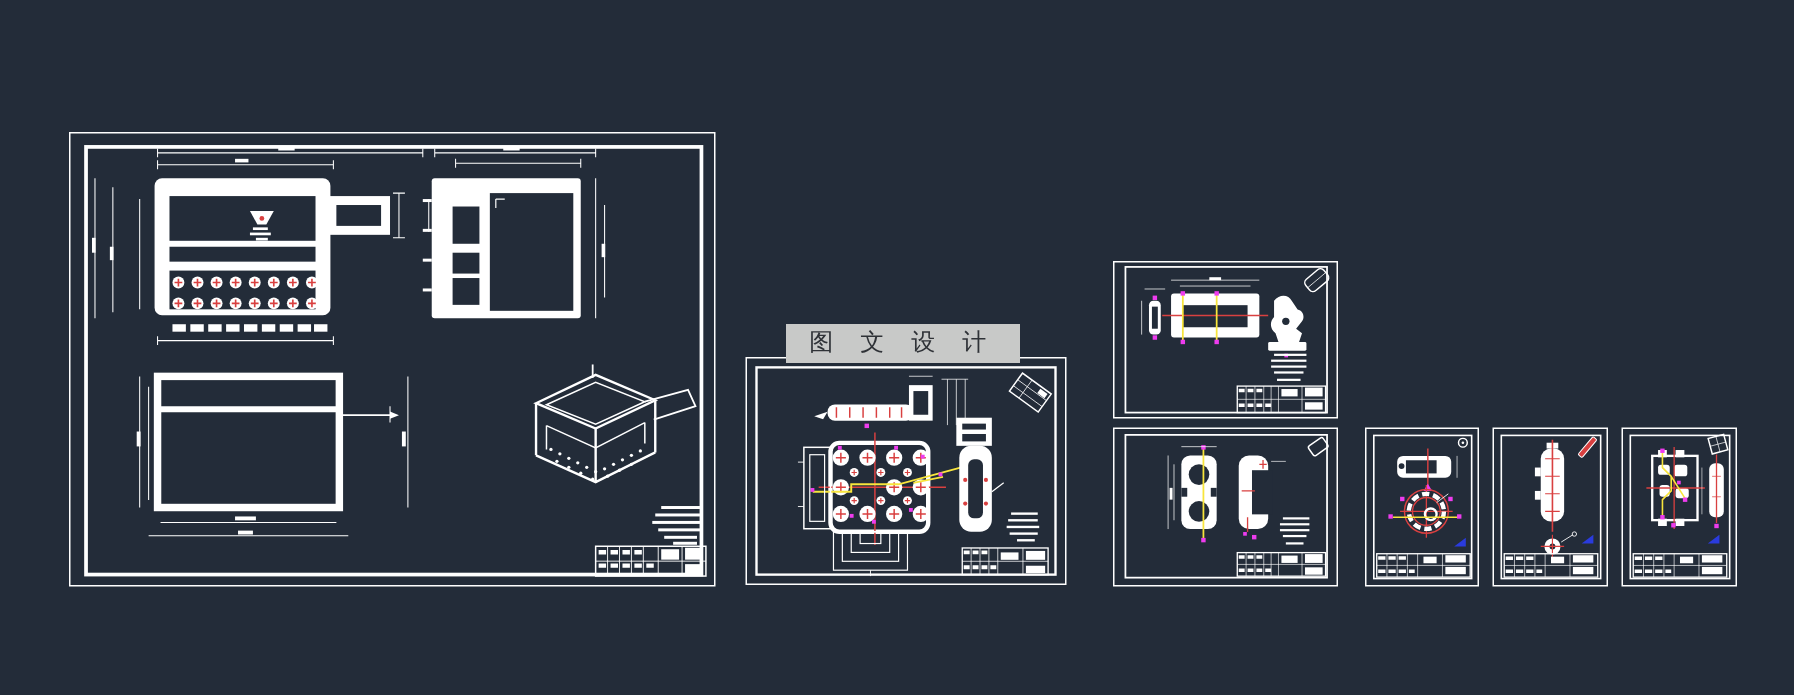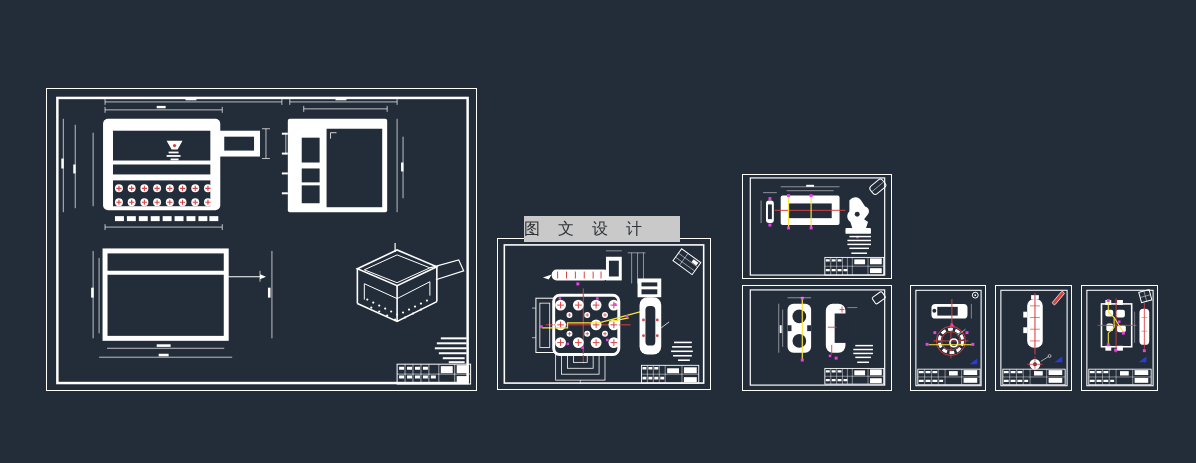--- a/index.html
+++ b/index.html
@@ -16,21 +16,21 @@
   .w{stroke:var(--line);fill:none}
   .wf{fill:var(--line);stroke:none}
   .bgf{fill:var(--bg);stroke:none}
   .r{stroke:var(--red);fill:none}
   .rf{fill:var(--red)}
   .y{stroke:var(--yellow);fill:none}
   .m{fill:var(--mag)}
   .b{fill:var(--blue)}
   .watermark{position:absolute;left:524px;top:216px;width:156px;height:26px;z-index:6;
     background:var(--wm_bg);color:var(--wm_fg);font-family:"Liberation Serif",serif;
-    font-size:16px;line-height:26px;text-align:left;letter-spacing:7px;white-space:nowrap;}
+    font-size:16px;line-height:26px;text-align:center;letter-spacing:7px;white-space:nowrap;}
 </style>
 </head>
 <body>
 
 <div class="canvas">
 
   <div class="sheet" style="left:46px;top:88px;width:431px;height:303px;">
     <svg viewBox="0 0 431 303">
       <defs>
         <g id="s1h">

